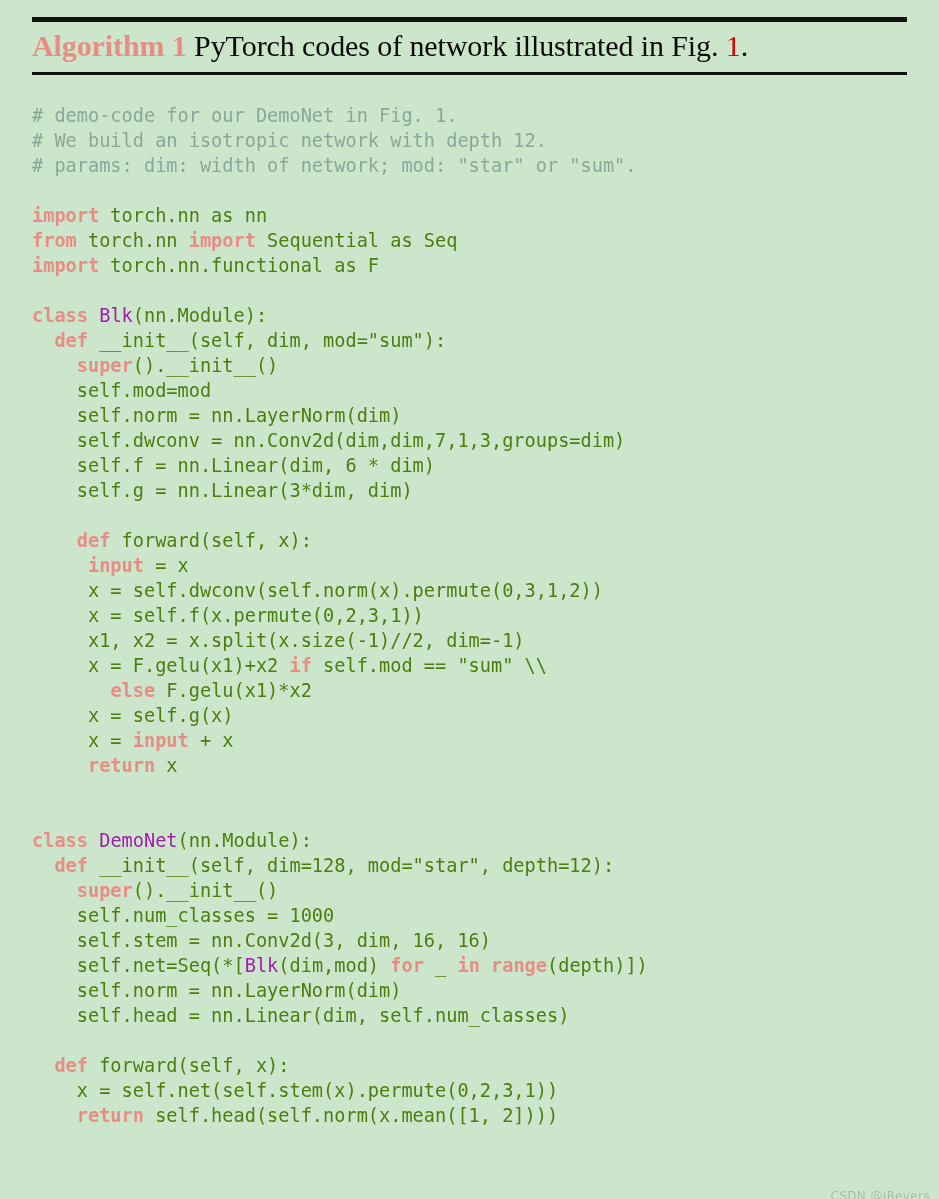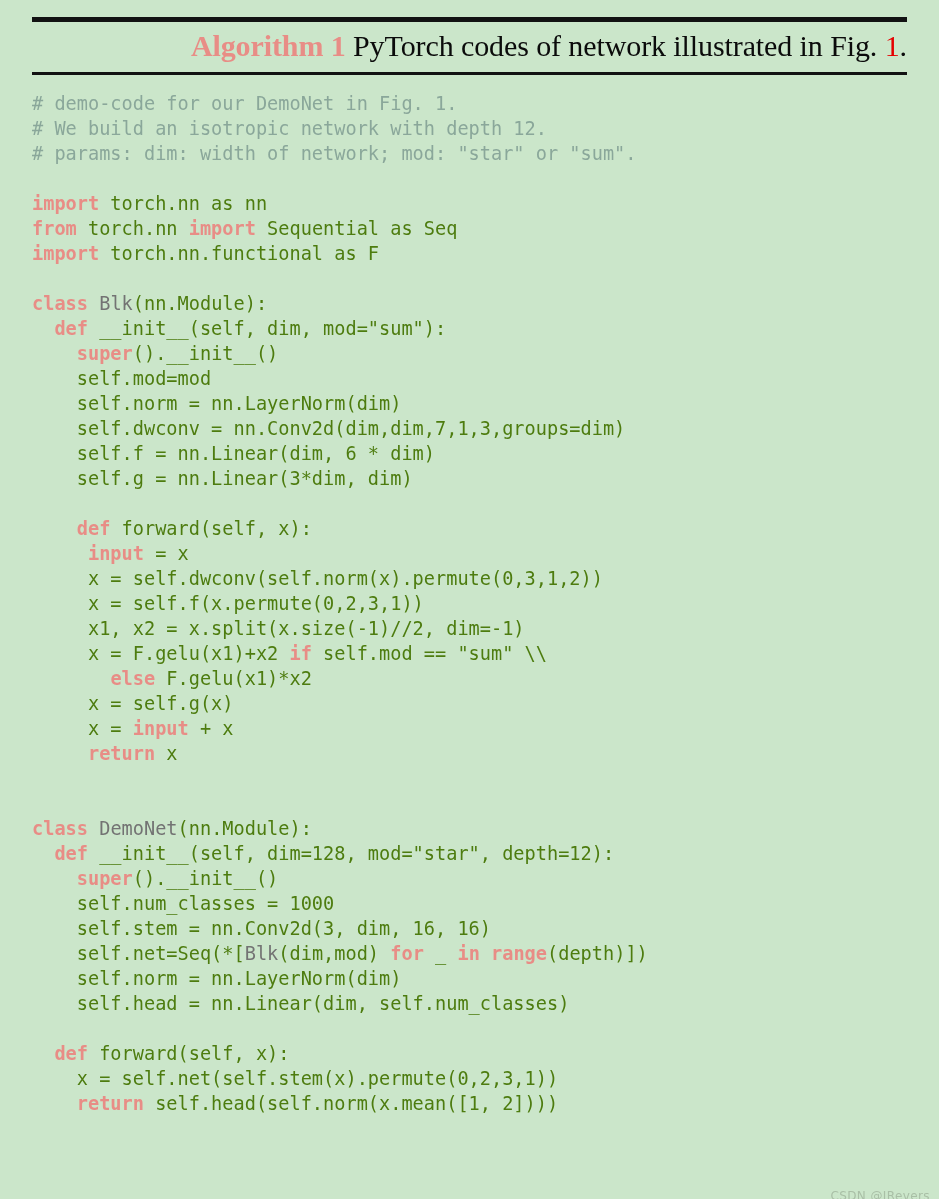--- a/index.html
+++ b/index.html
@@ -32,46 +32,45 @@
     margin-top: 4px;
   }
   .algo-title {
     font-family: "Liberation Serif", serif;
     font-size: 30px;
     line-height: 44px;
     color: #0b0b0b;
     white-space: nowrap;
     padding-top: 2px;
     letter-spacing: -0.1px;
-    text-align: right;
   }
   .algo-title .kw {
     font-weight: bold;
   }
   .algo-title .fignum {
     color: #e50000;
   }
   .code {
     font-family: "DejaVu Sans Mono", "Liberation Mono", monospace;
     font-size: 18.6px;
     line-height: 25.0px;
     color: #1a1a1a;
     white-space: pre;
-    padding-top: 16px;
+    padding-top: 28px;
     letter-spacing: 0px;
     -webkit-font-smoothing: none;
   }
   .code .ln {
     display: block;
     height: 25.0px;
     white-space: pre;
   }
   .cm  { color: #8aa79a; }
   .kw  { color: #e88d86; font-weight: bold; }
-  .cls { color: #737373; }
+  .cls { color: #a21caf; }
   .pl  { color: #4d7c0f; }
   .watermark {
     position: absolute;
     right: 9px;
     top: 1172px;
     font-family: "DejaVu Sans", sans-serif;
     font-size: 12px;
     color: #a9bfa6;
     letter-spacing: 0.4px;
     white-space: nowrap;

